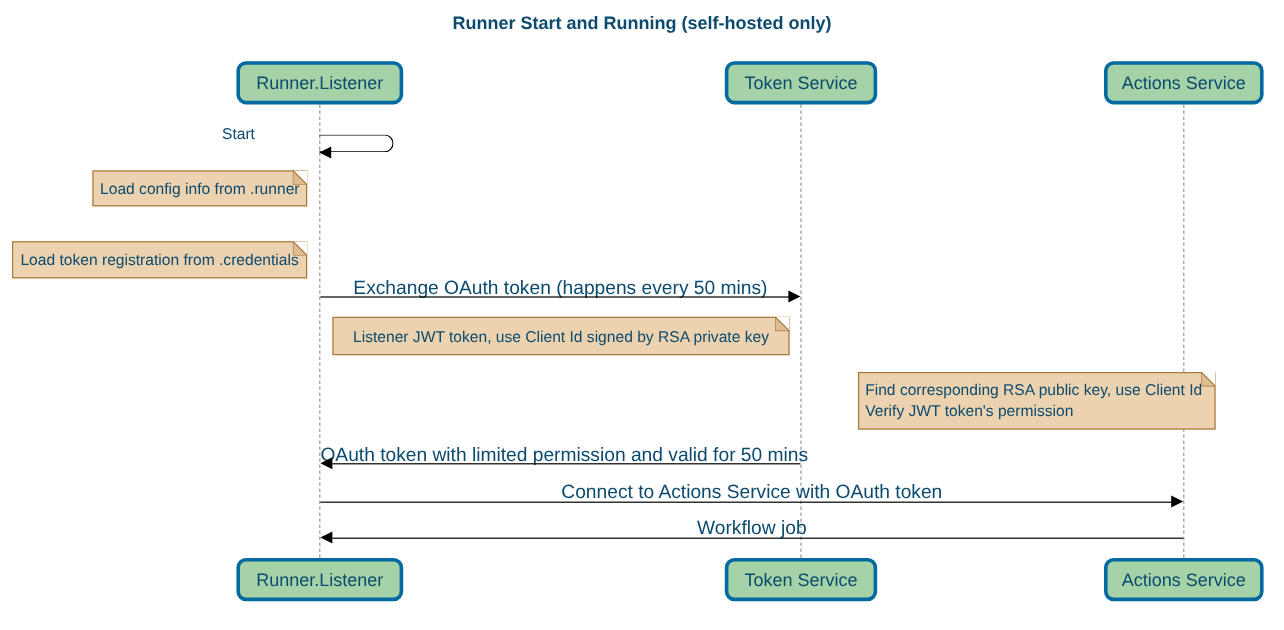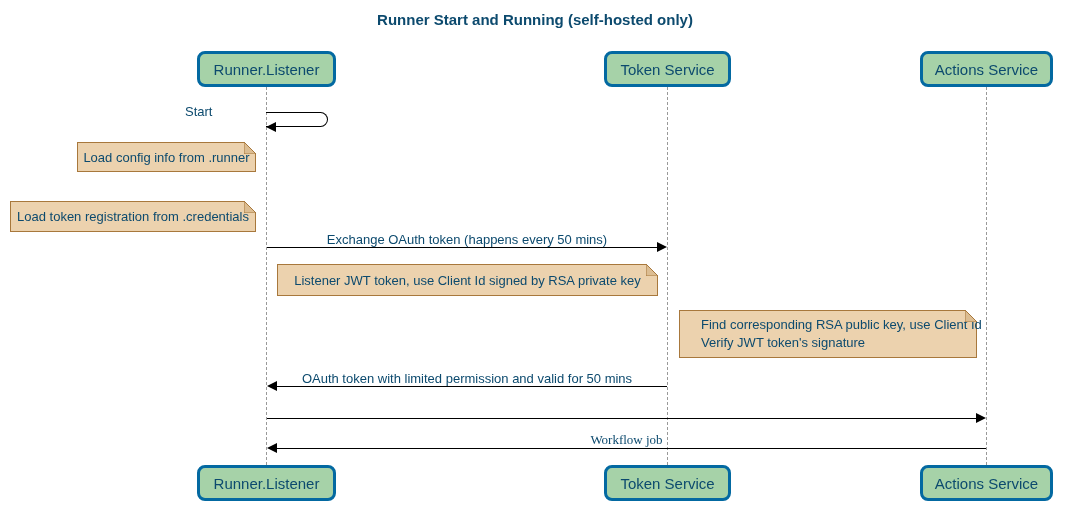--- a/index.html
+++ b/index.html
@@ -47,30 +47,31 @@
     font-size: 13px;
     display: flex;
     align-items: center;
     justify-content: center;
     padding: 7px 8px;
     white-space: nowrap;
   }
   .note.multiline {
     display: block;
     text-align: left;
-    padding: 5px 21px;
+    padding: 5px 5px;
     line-height: 18px;
+    margin-left: 36px;
   }
   .note .fold {
     position: absolute;
     top: -1px; right: -1px;
   }
   .msg-label {
     position: absolute;
-    font-size: 13px;
+    font-size: 16px;
     text-align: center;
     white-space: nowrap;
   }
   .msg-line {
     position: absolute;
     height: 0;
     border-top: 1px solid #000000;
   }
   .arrow-right {
     position: absolute;
@@ -156,31 +157,32 @@
     </svg>
     <span>Listener JWT token, use Client Id signed by RSA private key</span>
   </div>
 
   <div class="note multiline" style="left:679px; top:310px; width:298px; height:48px;">
     <svg class="fold" width="12" height="12" viewBox="0 0 12 12">
       <polygon points="0,0 12,0 12,12" fill="#ffffff"></polygon>
       <polygon points="0,0 0,12 12,12" fill="#dcbd92" stroke="#a8783c" stroke-width="1"></polygon>
     </svg>
     <div>Find corresponding RSA public key, use Client Id</div>
-    <div>Verify JWT token's signature</div>
+    <div>Verify JWT token's permission</div>
   </div>
 
   <div class="msg-label" style="left:267px; top:371px; width:400px;text-align:center;">OAuth token with limited permission and valid for 50 mins</div>
   <div class="msg-line" style="left:277px; top:386px; width:390px;"></div>
   <div class="arrow-left" style="left:267px; top:381px;"></div>
 
+  <div class="msg-label" style="left:267px; top:402px; width:719px;">Connect to Actions Service with OAuth token</div>
   <div class="msg-line" style="left:267px; top:418px; width:709px;"></div>
   <div class="arrow-right" style="left:976px; top:413px;"></div>
 
-  <div class="msg-label" style="left:267px; top:432px; width:719px;font-family:Liberation Serif, serif;">Workflow job</div>
+  <div class="msg-label" style="left:267px; top:432px; width:719px;">Workflow job</div>
   <div class="msg-line" style="left:277px; top:448px; width:709px;"></div>
   <div class="arrow-left" style="left:267px; top:443px;"></div>
 
   <div class="participant" style="left:197px; top:465px; width:139px;">
     <span>Runner.Listener</span>
   </div>
   <div class="participant" style="left:604px; top:465px; width:127px;">
     <span>Token Service</span>
   </div>
   <div class="participant" style="left:920px; top:465px; width:133px;">

